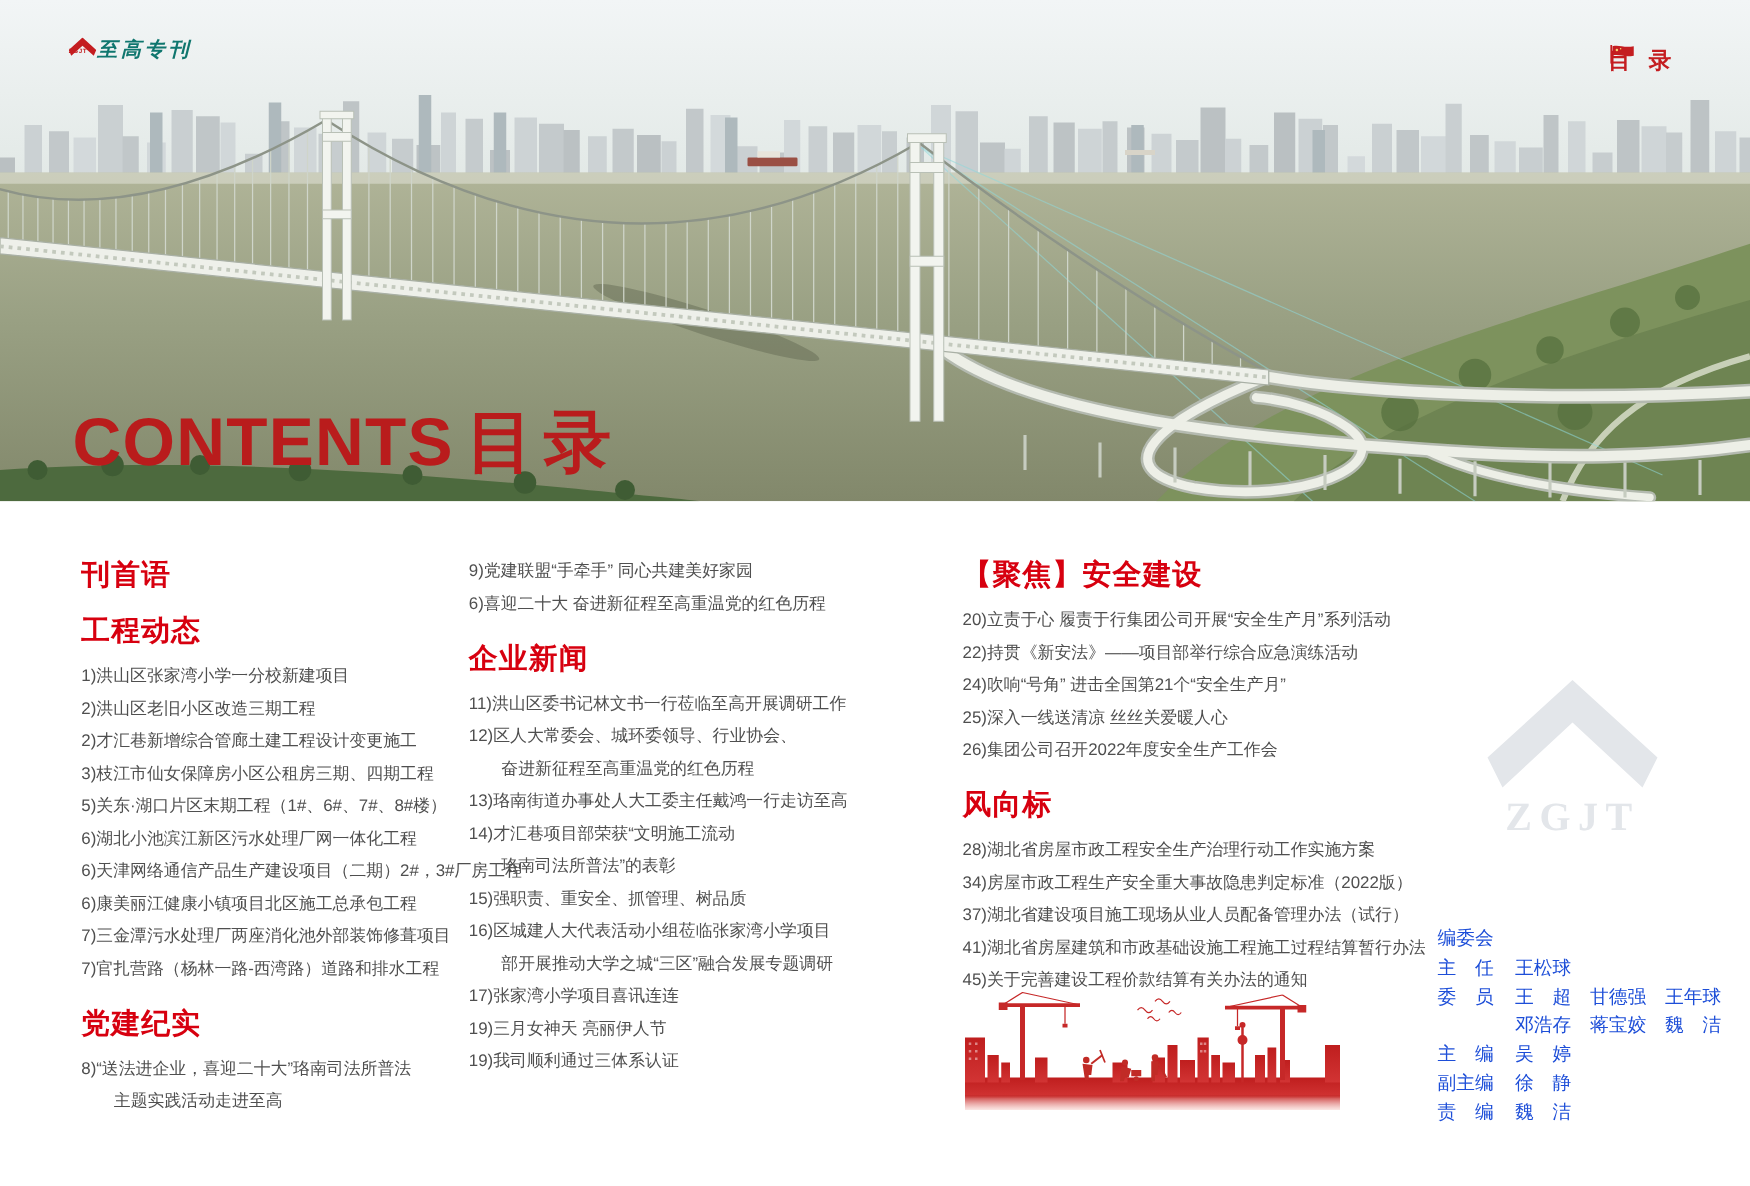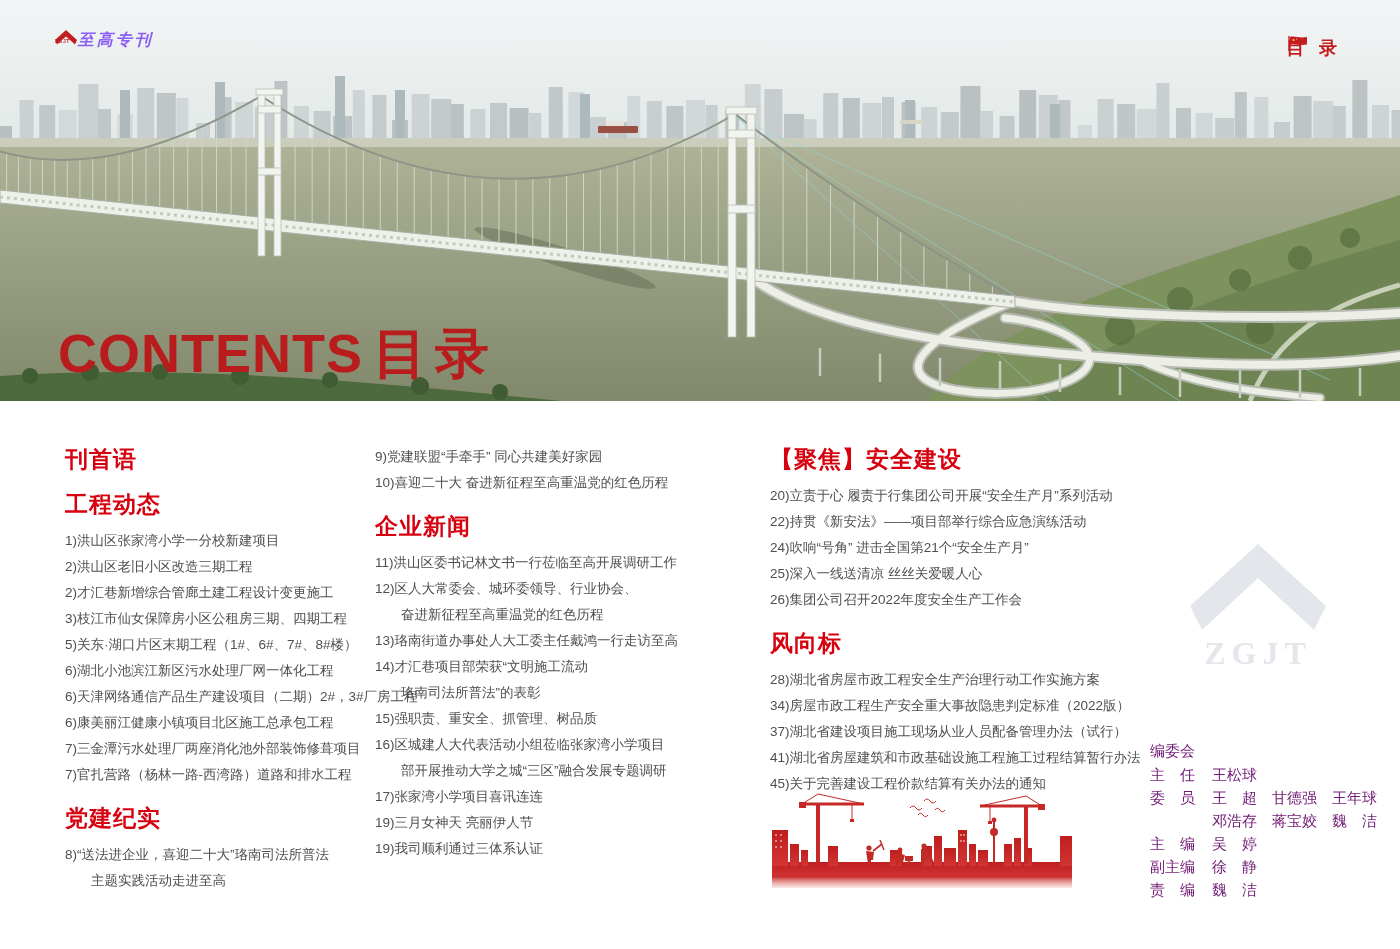--- a/index.html
+++ b/index.html
@@ -4,42 +4,42 @@
 <style>
   html,body{margin:0;padding:0;background:#fff;}
   .page{position:relative;width:1400px;height:949px;background:#ffffff;overflow:hidden;
         font-family:"Liberation Sans","DejaVu Sans",sans-serif;}
   
   .hero{position:absolute;left:0;top:0;width:1400px;height:401px;overflow:hidden;}
   .hero svg{position:absolute;inset:0;}
   .brand{position:absolute;left:55px;top:30px;display:flex;align-items:center;gap:8px;}
   .brand .logo-wrap{display:flex;flex-direction:column;align-items:center;line-height:1;}
   .brand .logo-sub{font-size:5px;color:#c41d20;font-weight:700;letter-spacing:.5px;margin-top:1px;}
-  .brand-title{color:#8b5cf6;font-size:16px;letter-spacing:3px;font-style:italic;
+  .brand-title{color:#0f766e;font-size:16px;letter-spacing:3px;font-style:italic;
                font-family:"Liberation Serif","DejaVu Serif",serif;font-weight:700;}
   .page-marker{position:absolute;right:58px;top:36px;display:flex;align-items:center;gap:7px;}
   .page-marker .pm-label{color:#c41d20;font-size:18px;font-weight:700;letter-spacing:5px;
                font-family:"Liberation Serif","DejaVu Serif",serif;}
   .hero-title{position:absolute;left:58px;top:318px;color:#b91c1c;font-weight:800;
               font-size:54px;letter-spacing:1px;white-space:nowrap;}
   .hero-title .zh{margin-left:10px;letter-spacing:8px;}
   
   .toc-col{position:absolute;top:444px;}
   .toc-heading{font-size:23px;line-height:30px;font-weight:700;color:#d7000f;
                letter-spacing:1px;margin:15px 0 9px;white-space:nowrap;}
   .toc-col > .toc-heading:first-child{margin-top:0;}
   .toc-item{font-size:13.5px;line-height:26px;color:#4f4f4f;white-space:nowrap;}
   .toc-item.ind1{padding-left:26px;}
   .toc-item.ind2{padding-left:40px;}
   
   .watermark{position:absolute;left:1188px;top:542px;width:140px;height:132px;}
   
   .construction{position:absolute;left:772px;top:788px;width:300px;height:102px;}
   
-  .editorial{position:absolute;left:1150px;top:740px;width:250px;color:#701a75;
+  .editorial{position:absolute;left:1150px;top:740px;width:250px;color:#1d4ed8;
              font-family:"Liberation Serif","DejaVu Serif",serif;font-size:15px;line-height:23px;}
   .eb-title{margin-bottom:1px;}
   .eb-row{display:flex;white-space:pre;}
   .eb-role{width:62px;flex:none;}
 </style>
 </head>
 <body>
 
 <div class="page">
 
@@ -321,21 +321,21 @@
       <div class="toc-item">6)天津网络通信产品生产建设项目（二期）2#，3#厂房工程</div>
       <div class="toc-item">6)康美丽江健康小镇项目北区施工总承包工程</div>
       <div class="toc-item">7)三金潭污水处理厂两座消化池外部装饰修葺项目</div>
       <div class="toc-item">7)官扎营路（杨林一路-西湾路）道路和排水工程</div>
       <div class="toc-heading">党建纪实</div>
       <div class="toc-item">8)“送法进企业，喜迎二十大”珞南司法所普法</div>
       <div class="toc-item ind1">主题实践活动走进至高</div>
     </div>
   <div class="toc-col" style="left:375px;">
       <div class="toc-item">9)党建联盟“手牵手” 同心共建美好家园</div>
-      <div class="toc-item">10)喜迎二十大 奋进新征程至高重温党的红色历程</div>
+      <div class="toc-item">6)喜迎二十大 奋进新征程至高重温党的红色历程</div>
       <div class="toc-heading">企业新闻</div>
       <div class="toc-item">11)洪山区委书记林文书一行莅临至高开展调研工作</div>
       <div class="toc-item">12)区人大常委会、城环委领导、行业协会、</div>
       <div class="toc-item ind1">奋进新征程至高重温党的红色历程</div>
       <div class="toc-item">13)珞南街道办事处人大工委主任戴鸿一行走访至高</div>
       <div class="toc-item">14)才汇巷项目部荣获“文明施工流动</div>
       <div class="toc-item ind1">珞南司法所普法”的表彰</div>
       <div class="toc-item">15)强职责、重安全、抓管理、树品质</div>
       <div class="toc-item">16)区城建人大代表活动小组莅临张家湾小学项目</div>
       <div class="toc-item ind1">部开展推动大学之城“三区”融合发展专题调研</div>

